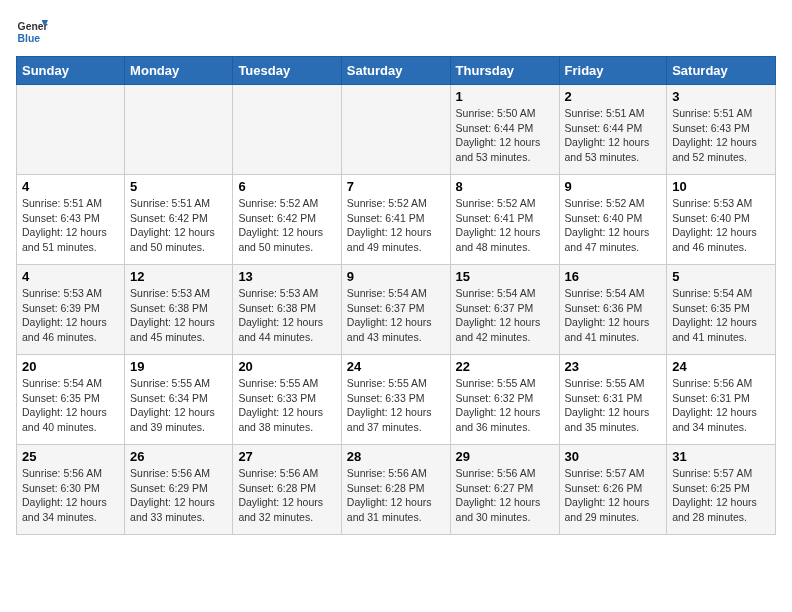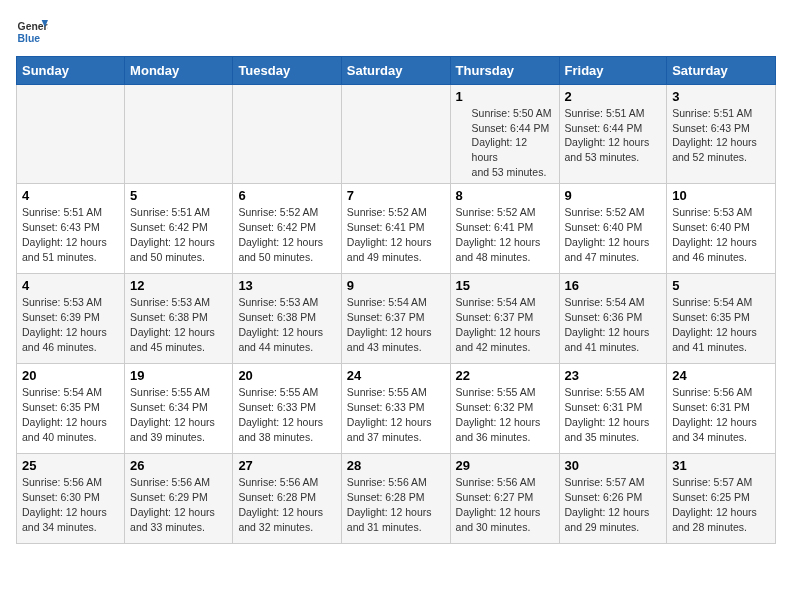--- a/index.html
+++ b/index.html
@@ -106,21 +106,21 @@
       </tr>
   </thead>
   <tbody id="calendar-body">
   <tr>
         <td class="empty-cell"></td>
         <td class="empty-cell"></td>
         <td class="empty-cell"></td>
         <td class="empty-cell"></td>
         <td>
           <span class="day-num">1</span>
-          <div class="day-info" style="white-space: pre-line; margin-left: 16px;">Sunrise: 5:50 AM
+          <div class="day-info" style="white-space: pre-line;">Sunrise: 5:50 AM
 Sunset: 6:44 PM
 Daylight: 12 hours
 and 53 minutes.</div>
         </td>
         <td>
           <span class="day-num">2</span>
           <div class="day-info" style="white-space: pre-line;">Sunrise: 5:51 AM
 Sunset: 6:44 PM
 Daylight: 12 hours
 and 53 minutes.</div>

